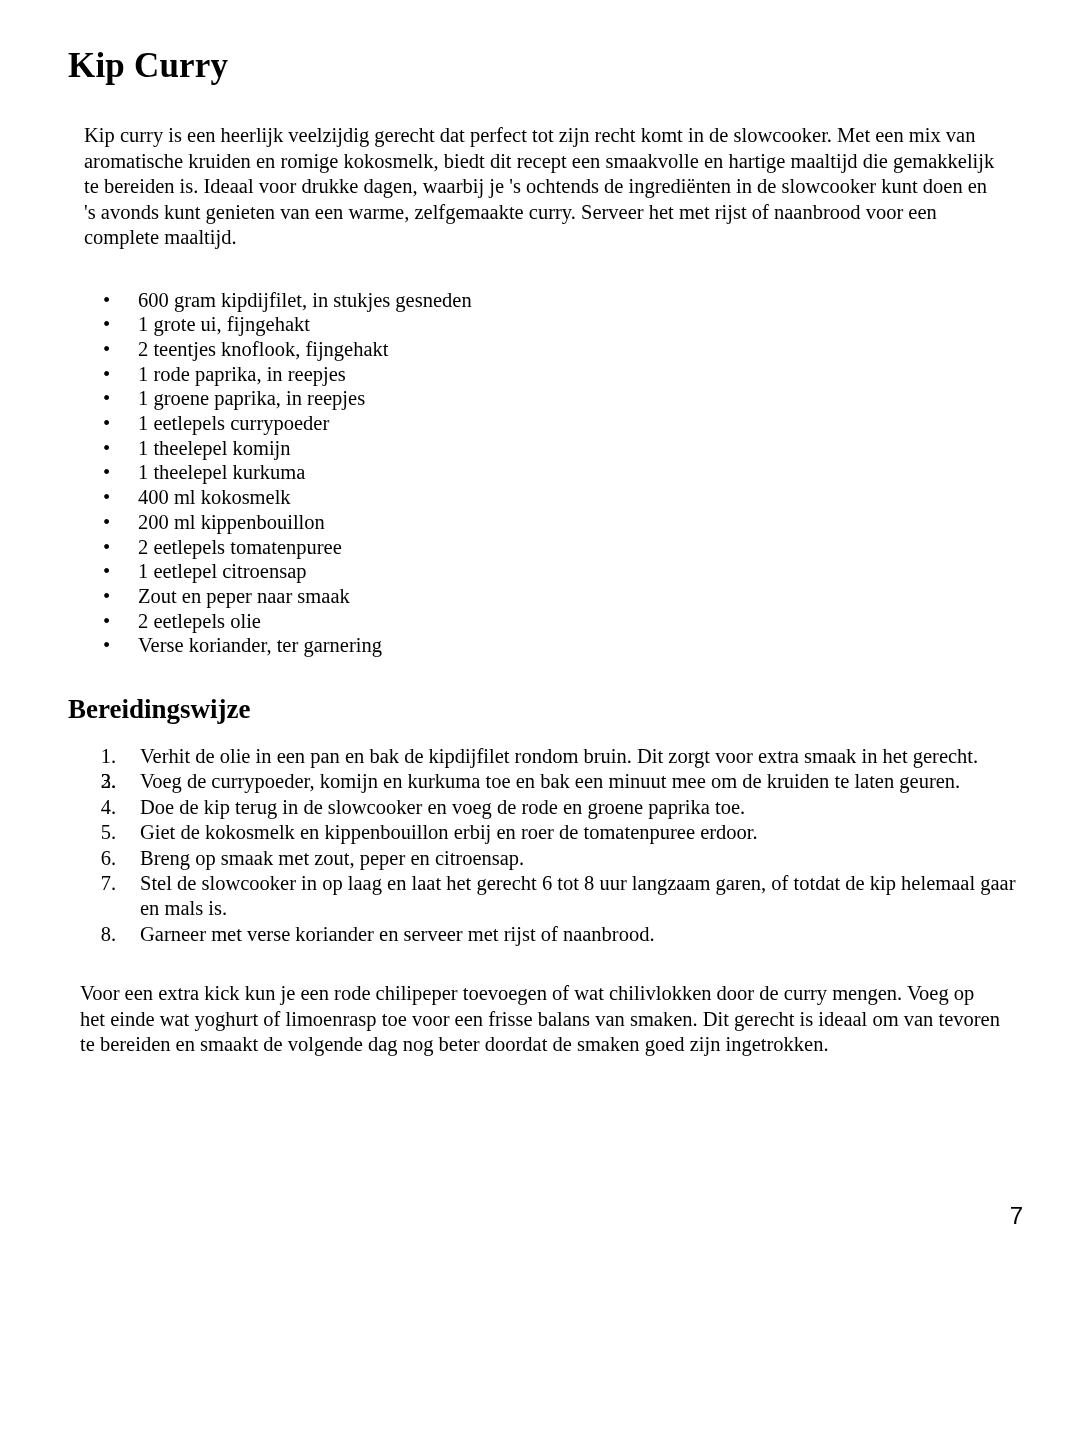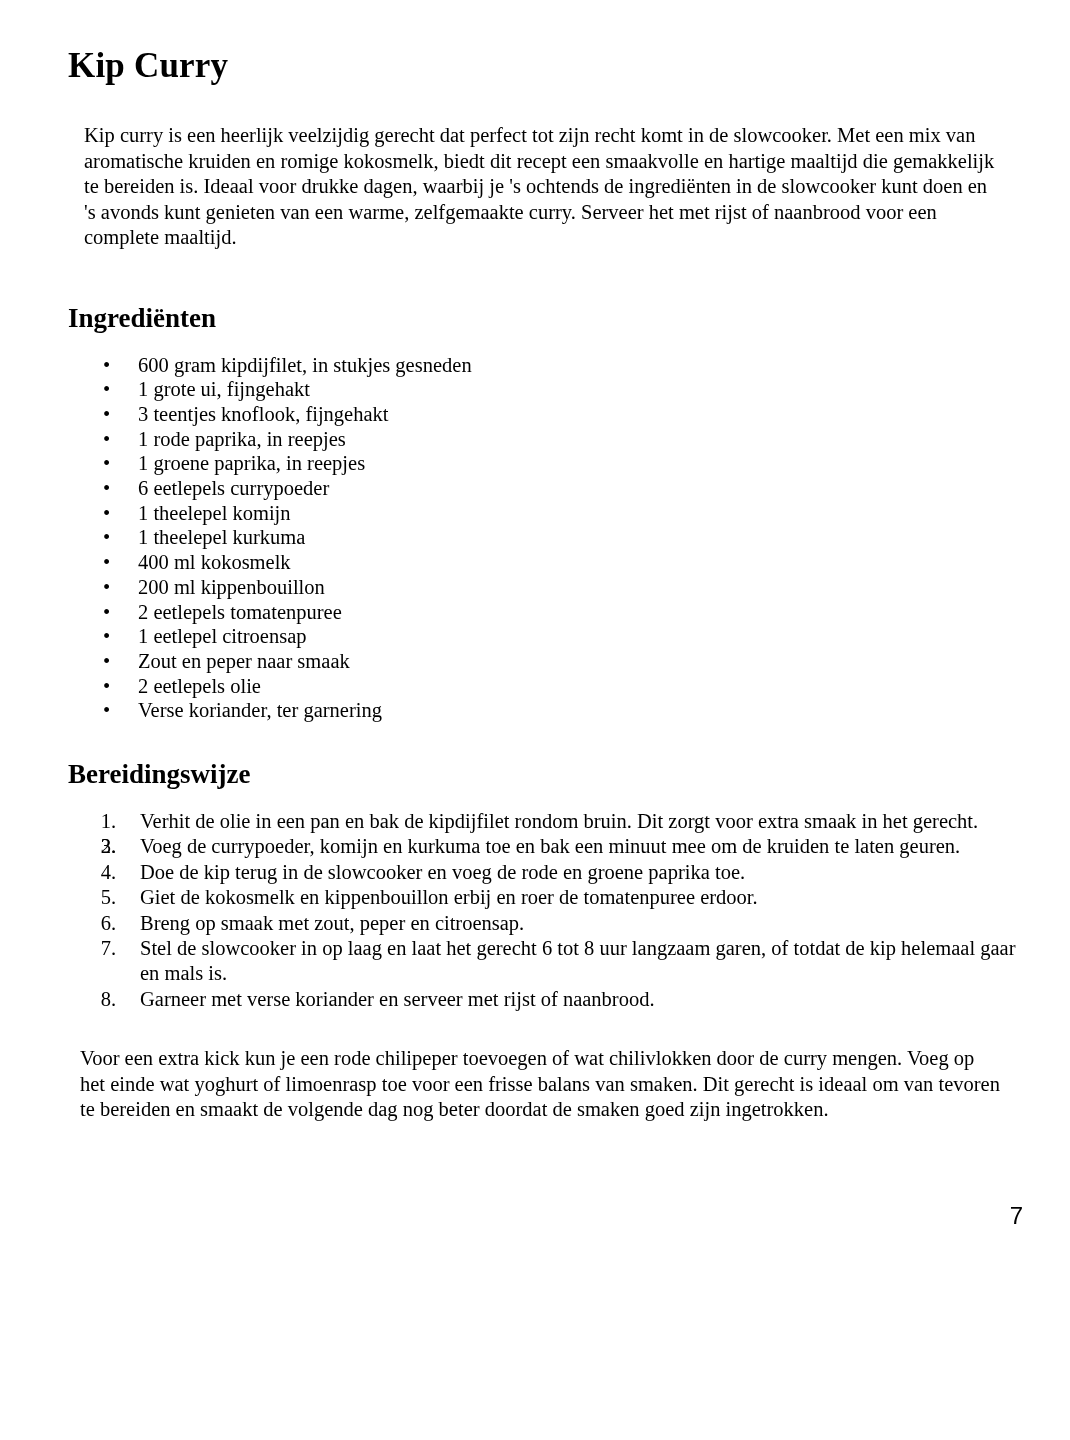--- a/index.html
+++ b/index.html
@@ -119,46 +119,45 @@
 </head>
 <body>
 
 <div class="page">
   <div class="content">
 
     <h1 class="doc-title">Kip Curry</h1>
 
     <p class="intro-paragraph">Kip curry is een heerlijk veelzijdig gerecht dat perfect tot zijn recht komt in de slowcooker. Met een mix van aromatische kruiden en romige kokosmelk, biedt dit recept een smaakvolle en hartige maaltijd die gemakkelijk te bereiden is. Ideaal voor drukke dagen, waarbij je 's ochtends de ingrediënten in de slowcooker kunt doen en 's avonds kunt genieten van een warme, zelfgemaakte curry. Serveer het met rijst of naanbrood voor een complete maaltijd.</p>
 
-    <h2 class="section-heading">Ingrediënten</h2>
 
     <ul class="ingredients-list">
       <li class="ingredient-item">
         <span class="bullet-marker">•</span>
         <span>600 gram kipdijfilet, in stukjes gesneden</span>
       </li>
       <li class="ingredient-item">
         <span class="bullet-marker">•</span>
         <span>1 grote ui, fijngehakt</span>
       </li>
       <li class="ingredient-item">
         <span class="bullet-marker">•</span>
-        <span>3 teentjes knoflook, fijngehakt</span>
+        <span>2 teentjes knoflook, fijngehakt</span>
       </li>
       <li class="ingredient-item">
         <span class="bullet-marker">•</span>
         <span>1 rode paprika, in reepjes</span>
       </li>
       <li class="ingredient-item">
         <span class="bullet-marker">•</span>
         <span>1 groene paprika, in reepjes</span>
       </li>
       <li class="ingredient-item">
         <span class="bullet-marker">•</span>
-        <span>6 eetlepels currypoeder</span>
+        <span>1 eetlepels currypoeder</span>
       </li>
       <li class="ingredient-item">
         <span class="bullet-marker">•</span>
         <span>1 theelepel komijn</span>
       </li>
       <li class="ingredient-item">
         <span class="bullet-marker">•</span>
         <span>1 theelepel kurkuma</span>
       </li>
       <li class="ingredient-item">

